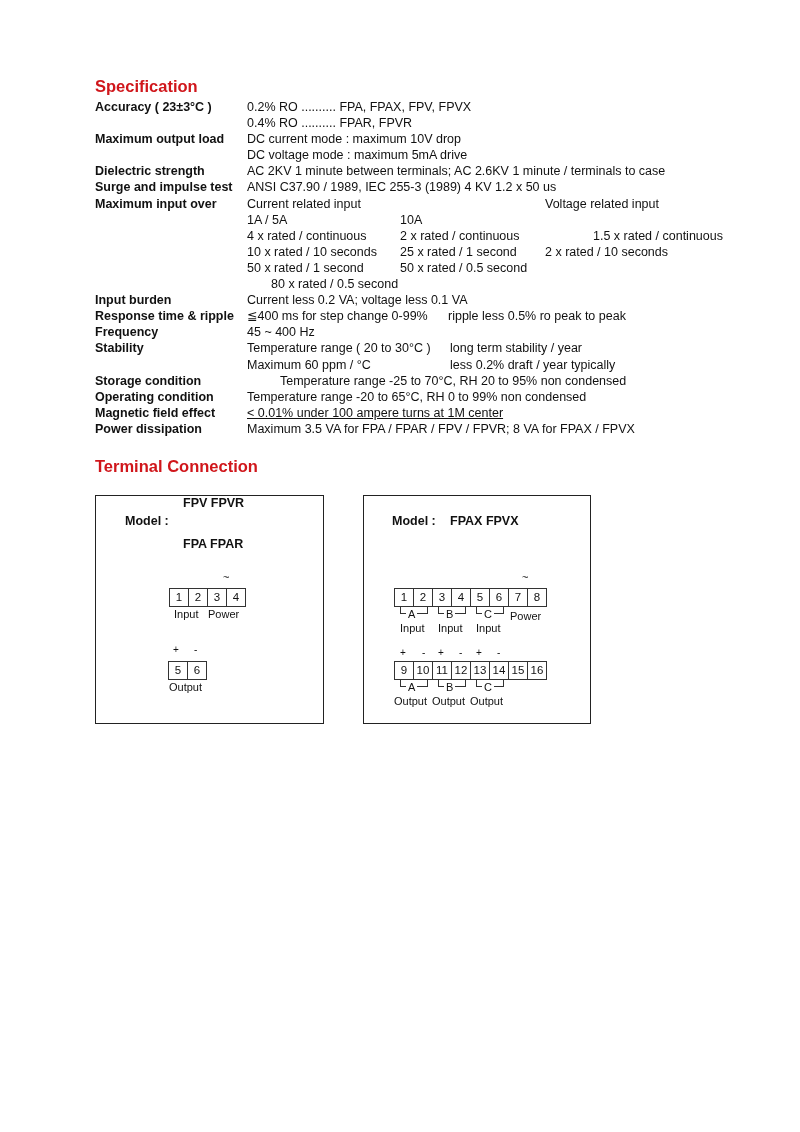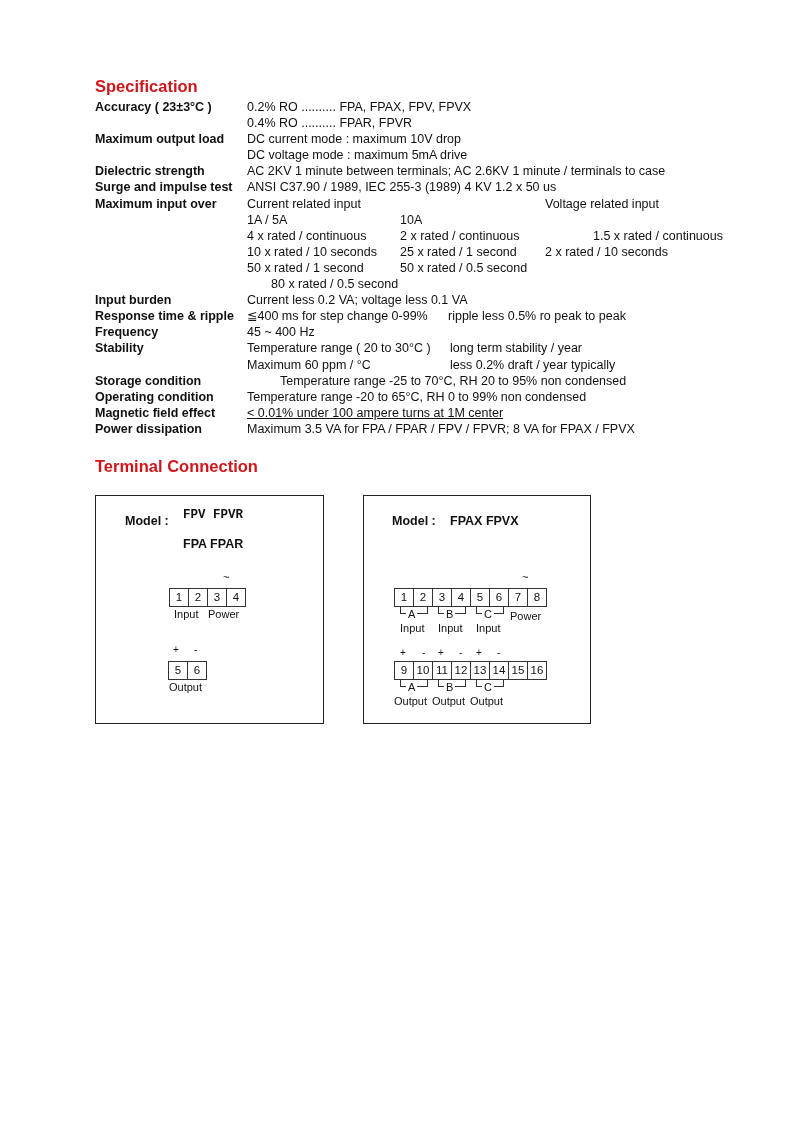--- a/index.html
+++ b/index.html
@@ -109,21 +109,21 @@
     <div class="row">
       <span class="lbl">Power dissipation</span>
       <span class="c" style="left: 152px;">Maximum 3.5 VA for FPA / FPAR / FPV / FPVR; 8 VA for FPAX / FPVX</span>
     </div>
   </div>
 
 <div class="h" style="top:457px;">Terminal Connection</div>
 
 <div class="box" style="left:95px; top:495px; width:227px; height:227px;">
   <div class="model" style="left:29px; top:18px;">Model :</div>
-  <div class="model" style="left:87px; top:12px;font-family:Liberation Mono, monospace;">FPV   FPVR</div>
+  <div class="model" style="left:87px; top:0;">FPV   FPVR</div>
   <div class="model" style="left:87px; top:41px;">FPA   FPAR</div>
   <div class="t" style="left:127px; top:75px;">~</div>
   <div class="term" style="left:73px; top:92px;">
     <span>1</span>
     <span>2</span>
     <span>3</span>
     <span>4</span>
   </div>
   <div class="t" style="left:78px; top:112px;">Input</div>
   <div class="t" style="left:112px; top:112px;">Power</div>

